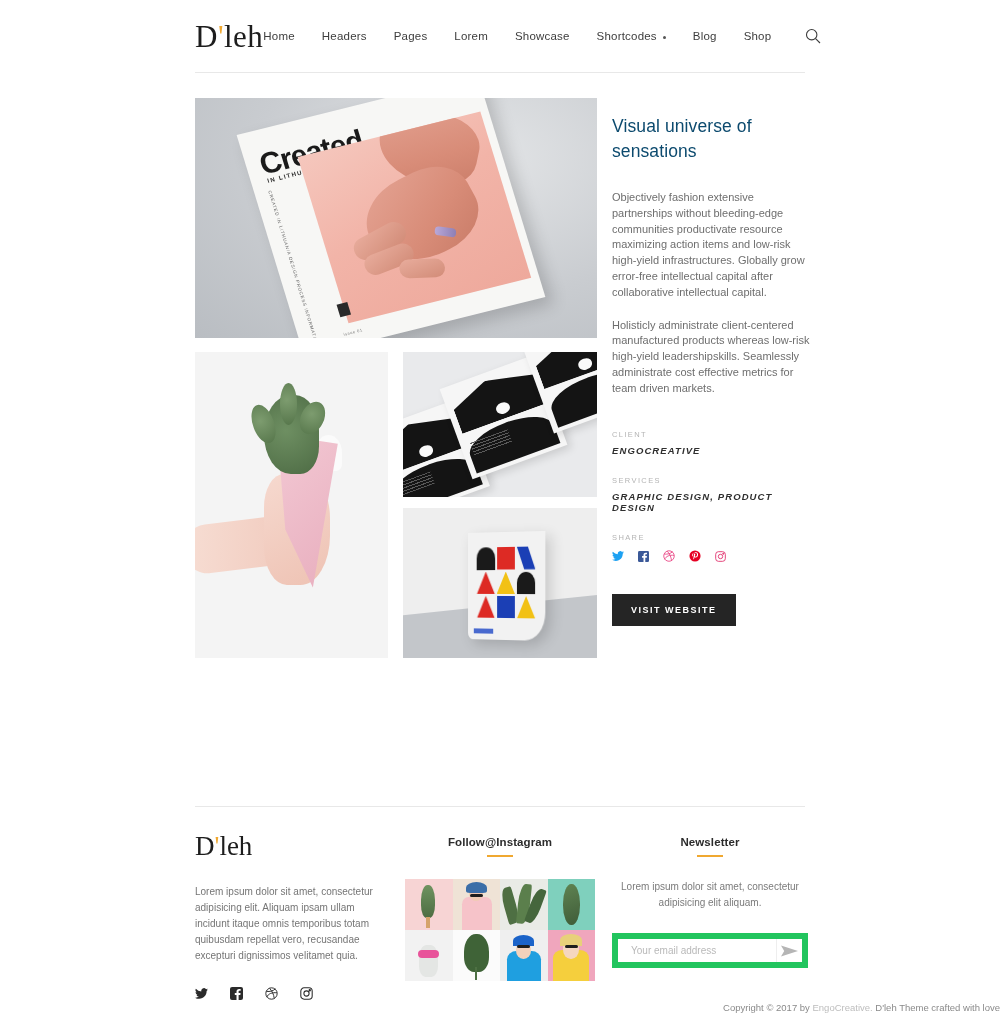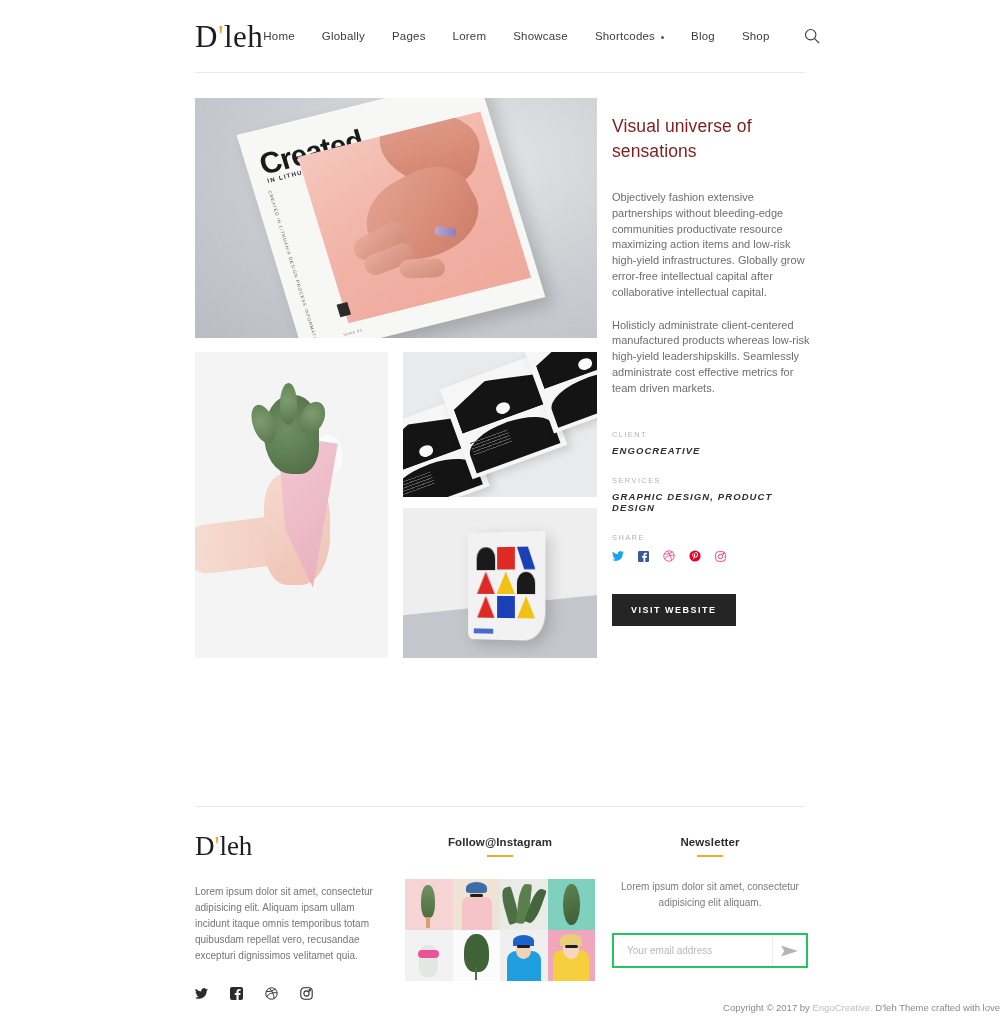--- a/index.html
+++ b/index.html
@@ -186,21 +186,21 @@
   .g-halfc { border-radius: 50% 50% 0 0; }
   .g-slash { clip-path: polygon(0 0, 60% 0, 100% 100%, 40% 100%); }
   .g-foot {
     position: absolute; left: 8%; bottom: 6%; width: 26%; height: 4%;
     background: #2c52c9; opacity: .85;
   }
 
   
   .proj-col { position: absolute; left: 612px; top: 114px; width: 200px; }
   .proj-title {
-    font-size: 17.5px; line-height: 25px; color: #7f1d1d; font-weight: normal;
+    font-size: 17.5px; line-height: 25px; color: #0c4a6e; font-weight: normal;
     letter-spacing: .1px; margin-bottom: 26px;
   }
   .proj-para {
     font-size: 11px; line-height: 15.8px; color: #6e6e6e; margin-bottom: 17px;
   }
   .meta-label {
     font-size: 7.5px; letter-spacing: 1.4px; color: #b4b4b4;
     text-transform: uppercase; margin-bottom: 6px;
   }
   .meta-value {
@@ -282,21 +282,21 @@
   .hood-face { left: 34%; top: 22%; width: 32%; height: 34%; background: #f3d2bb; border-radius: 48%; }
   .hood-hat { left: 28%; top: 10%; width: 44%; height: 22%; background: #1b63c9; border-radius: 50% 50% 0 0; }
   .hood-y { left: 12%; top: 40%; width: 76%; height: 60%; background: #f5cf3d; border-radius: 26% 26% 0 0; }
   .hood-face2 { left: 32%; top: 18%; width: 34%; height: 38%; background: #f5d7bf; border-radius: 48%; }
   .hood-hair { left: 26%; top: 8%; width: 46%; height: 24%; background: #e8d07a; border-radius: 50% 50% 0 0; }
   .shade { position: absolute; background: #1e1e1e; border-radius: 2px; }
   .sh-a { left: 36%; top: 30%; width: 28%; height: 6%; }
 
   .news-text { font-size: 10px; line-height: 16px; color: #7b7b7b; margin-bottom: 22px; }
   .news-form {
-    display: flex; align-items: center; border: 2px solid #22c55e;
+    display: flex; align-items: center; border: 6px solid #22c55e;
     height: 35px; width: 196px;
   }
   .news-input {
     flex: 1; border: none; outline: none; padding: 0 13px;
     font-family: "Liberation Sans", sans-serif; font-size: 10px; color: #9b9b9b;
     background: transparent; height: 100%;
   }
   .news-input::placeholder { color: #b9b9b9; }
   .news-submit {
     width: 44px; height: 100%; border: none; border-left: 1px solid #eeeeee;
@@ -315,21 +315,21 @@
 <div class="page">
 
   <div class="header">
     <div class="logo"><span>D</span><span class="apos">'</span><span>leh</span></div>
 
     <div class="nav">
       <div class="nav-item">
           <span>Home</span>
         </div>
       <div class="nav-item">
-          <span>Globally</span>
+          <span>Headers</span>
         </div>
       <div class="nav-item">
           <span>Pages</span>
         </div>
       <div class="nav-item">
           <span>Lorem</span>
         </div>
       <div class="nav-item">
           <span>Showcase</span>
         </div>

